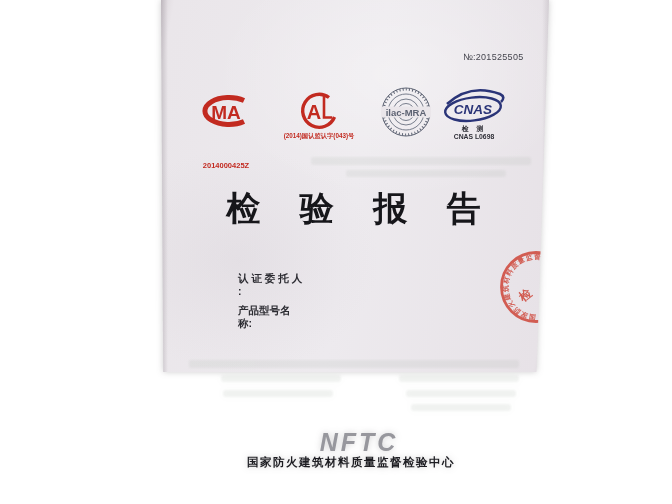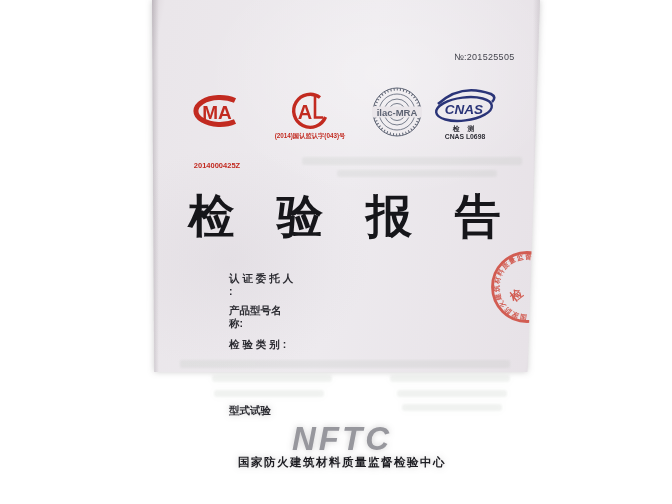--- a/index.html
+++ b/index.html
@@ -1,40 +1,40 @@
 <!DOCTYPE html>
 <html><head>
 <meta charset="utf-8">
 <style>
   html,body{margin:0;padding:0;background:#fff;}
   .stage{position:relative;width:672px;height:504px;background:#ffffff;overflow:hidden;
          font-family:"Liberation Sans","DejaVu Sans",sans-serif;}
   .paper-wrap{position:absolute;left:152px;top:0;width:390px;height:504px;
               filter:drop-shadow(0 0 3px rgba(60,55,60,.25));}
-  .paper{position:absolute;left:0;top:0;width:390px;height:372px;
+  .paper{position:absolute;left:9px;top:0;width:390px;height:372px;
          clip-path:polygon(0px 0px,388px 0px,371px 504px,3px 504px);
          background:
            radial-gradient(260px 180px at 60% 20%, rgba(255,255,255,.35), rgba(255,255,255,0) 70%),
            radial-gradient(200px 160px at 20% 70%, rgba(205,198,206,.25), rgba(255,255,255,0) 70%),
            linear-gradient(100deg,#ddd7dc 0%, #eae6ea 3%, #edeaee 50%, #e7e2e7 96%, #d8d2d8 100%);}
   .edge-shade{position:absolute;left:0;top:0;width:100%;height:100%;pointer-events:none;
          background:linear-gradient(90deg, rgba(110,100,110,.28) 0, rgba(110,100,110,0) 7px),
                     linear-gradient(-90deg, rgba(110,100,110,.22) 0, rgba(110,100,110,0) 9px);}
   .report-no{position:absolute;left:302px;top:52px;font-size:9px;color:#45454e;letter-spacing:.3px;}
   .logo-box{position:absolute;text-align:center;}
   .logo-label{position:absolute;text-align:center;font-weight:bold;}
   .red{color:#c22a20;}
   .title{position:absolute;left:0;top:186px;width:385px;margin:0;text-align:center;
-         font-size:46px;font-weight:bold;color:#16161a;letter-spacing:15px;text-indent:15px;}
+         font-size:34px;font-weight:bold;color:#16161a;letter-spacing:15px;text-indent:15px;}
   .field-row{position:absolute;left:77px;display:flex;font-size:10.5px;font-weight:bold;
-             color:#2b2b31;line-height:13px;flex-direction:column;}
+             color:#2b2b31;line-height:13px;}
   .flabel{width:66px;flex:0 0 66px;}
   .fvalue span{display:block;}
-  .nftc{position:absolute;left:0;top:420px;width:380px;text-align:center;margin:0;
-        font-size:33px;font-weight:bold;font-style:italic;color:#97979d;letter-spacing:3px;}
+  .nftc{position:absolute;left:0;top:420px;width:380px;text-align:center;margin:8px;
+        font-size:25px;font-weight:bold;font-style:italic;color:#97979d;letter-spacing:3px;}
   .org-line{position:absolute;left:0;top:455px;width:380px;text-align:center;
             font-size:11.5px;font-weight:bold;color:#1d1d22;letter-spacing:1.5px;}
   .ghost{position:absolute;background:#7e8f7e;opacity:.09;filter:blur(1px);border-radius:2px;}
   .stamp-svg{position:absolute;left:320px;top:240px;opacity:.88;}
   svg text{font-family:"Liberation Sans","DejaVu Sans",sans-serif;}
 </style>
 </head>
 <body>
 
 <div class="stage">
@@ -95,26 +95,20 @@
       <div class="ghost" style="left:250px;top:404px;width:100px;height:7px;"></div>
 
       <h1 class="title">检 验 报 告</h1>
 
       <div class="field-row" style="top:272px;">
         <span class="flabel">认 证 委 托 人 :</span>
       </div>
       <div class="field-row" style="top:304px;">
         <span class="flabel">产品型号名称:</span>
       </div>
-      <div class="field-row" style="top:338px;">
-        <span class="flabel">检 验 类 别 :</span>
-        <span class="fvalue">
-            <span>型式试验</span>
-          </span>
-      </div>
 
       <svg class="stamp-svg" width="120" height="96" viewBox="0 0 120 96">
         <defs>
           <path id="stamp-arc" d="M 55,75 A 28,28 0 1 1 83,47" fill="none"></path>
         </defs>
         <circle cx="55" cy="47" r="34.5" fill="none" stroke="#cf4a3e" stroke-width="2.8"></circle>
         <text font-size="6.8" font-weight="bold" fill="#cf4a3e" letter-spacing="1">
           <textPath href="#stamp-arc">国家防火建筑材料质量监督检验中心</textPath>
         </text>
         <text x="42" y="62" transform="rotate(-38 42 62)" font-size="12" font-weight="bold" fill="#cf4a3e">检</text>

